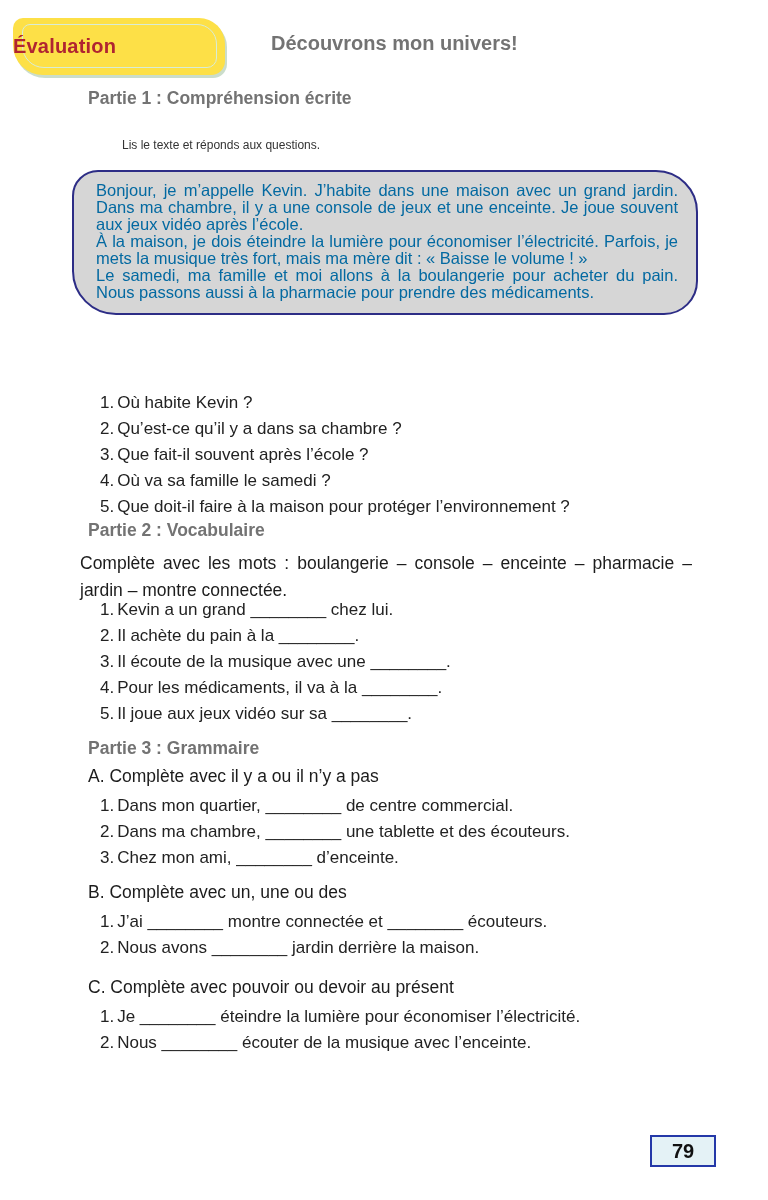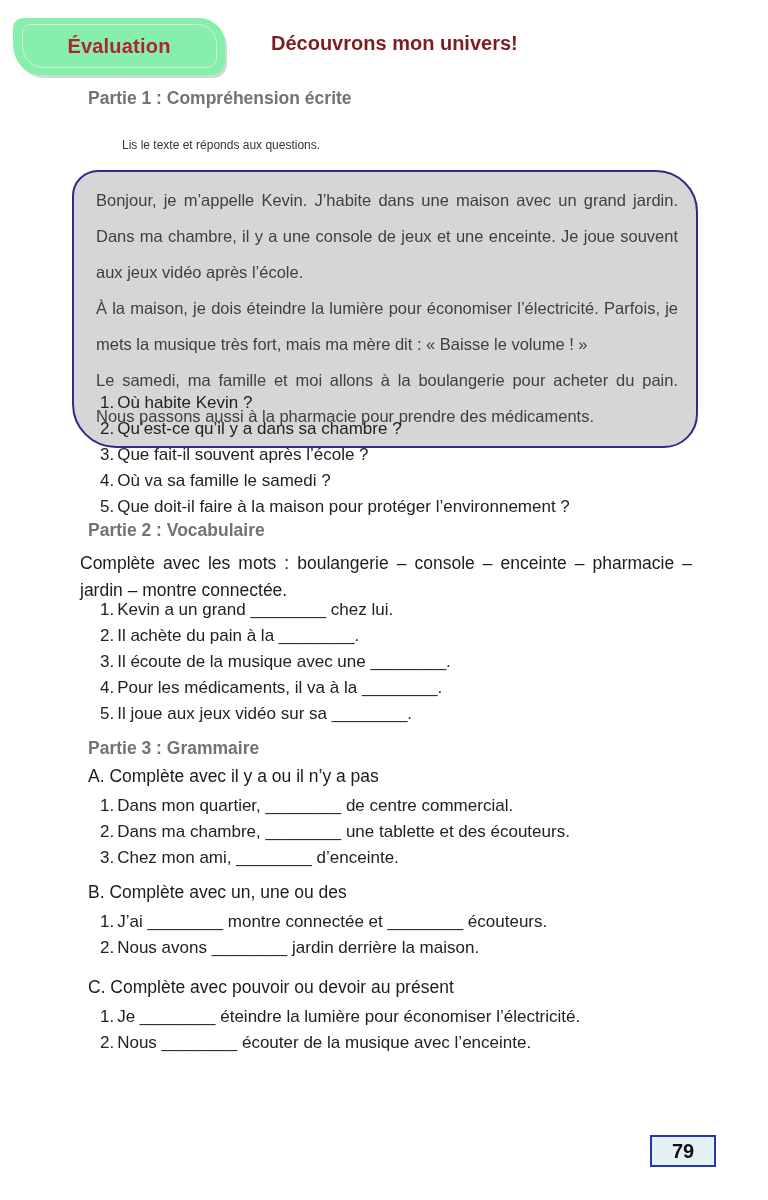--- a/index.html
+++ b/index.html
@@ -9,37 +9,37 @@
     font-family:"Liberation Sans","DejaVu Sans",sans-serif;
     color:#262626;
     position:relative;
     overflow:hidden;
   }
   
   .header{position:absolute;top:18px;left:13px;right:0;height:60px;}
   .badge{
     position:absolute;left:0;top:0;
     width:212px;height:57px;
-    background:#86efac;
+    background:#fde047;
     border-radius:10px 26px 14px 30px;
-    display:flex;align-items:center;justify-content:center;
+    display:flex;align-items:center;
     box-shadow:2px 3px 0 rgba(140,180,140,.45);
   }
   .badge-inner{
     position:absolute;inset:6px 8px 7px 9px;
     border:1px solid #d8ecd7;
     border-radius:8px 20px 10px 22px;
   }
   .badge-label{
     position:relative;
     color:#b02431;font-weight:bold;font-size:20px;letter-spacing:.2px;
   }
   .doc-title{
     position:absolute;left:258px;top:14px;
-    color:#7f1d1d;font-weight:bold;font-size:20px;
+    color:#737373;font-weight:bold;font-size:20px;
   }
   
   .part-heading{
     font-weight:bold;font-size:17.5px;color:#737373;
     margin:0;
   }
   
   .p1-heading{position:absolute;top:88px;left:88px;}
   .instruction{
     position:absolute;top:138px;left:122px;
@@ -48,21 +48,21 @@
   .reading-box{
     position:absolute;top:170px;left:72px;width:626px;
     box-sizing:border-box;
     background:#d6d6d6;
     border:2px solid #2d2d86;
     border-radius:26px 42px 34px 44px;
     padding:10px 18px 12px 22px;
   }
   .reading-box p{
     margin:0;
-    font-size:16.5px;line-height:36px;color:#404040;
+    font-size:16.5px;line-height:17px;color:#0369a1;
     text-align:justify;
   }
   
   .q-list{position:absolute;left:100px;right:40px;list-style:none;margin:0;padding:0;}
   .q-item{display:flex;font-size:17px;line-height:26px;color:#222;}
   .q-item .num{flex:0 0 auto;margin-right:3px;}
   .part1-questions{top:390px;}
   .part2-items{top:597px;}
   
   .p2-heading{position:absolute;top:520px;left:88px;}

